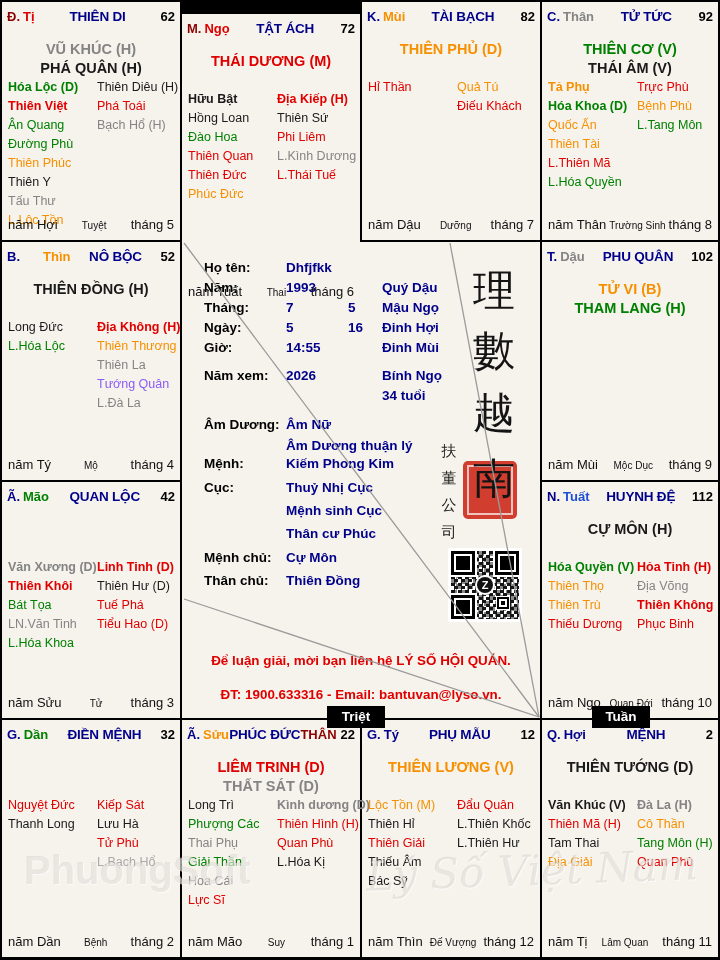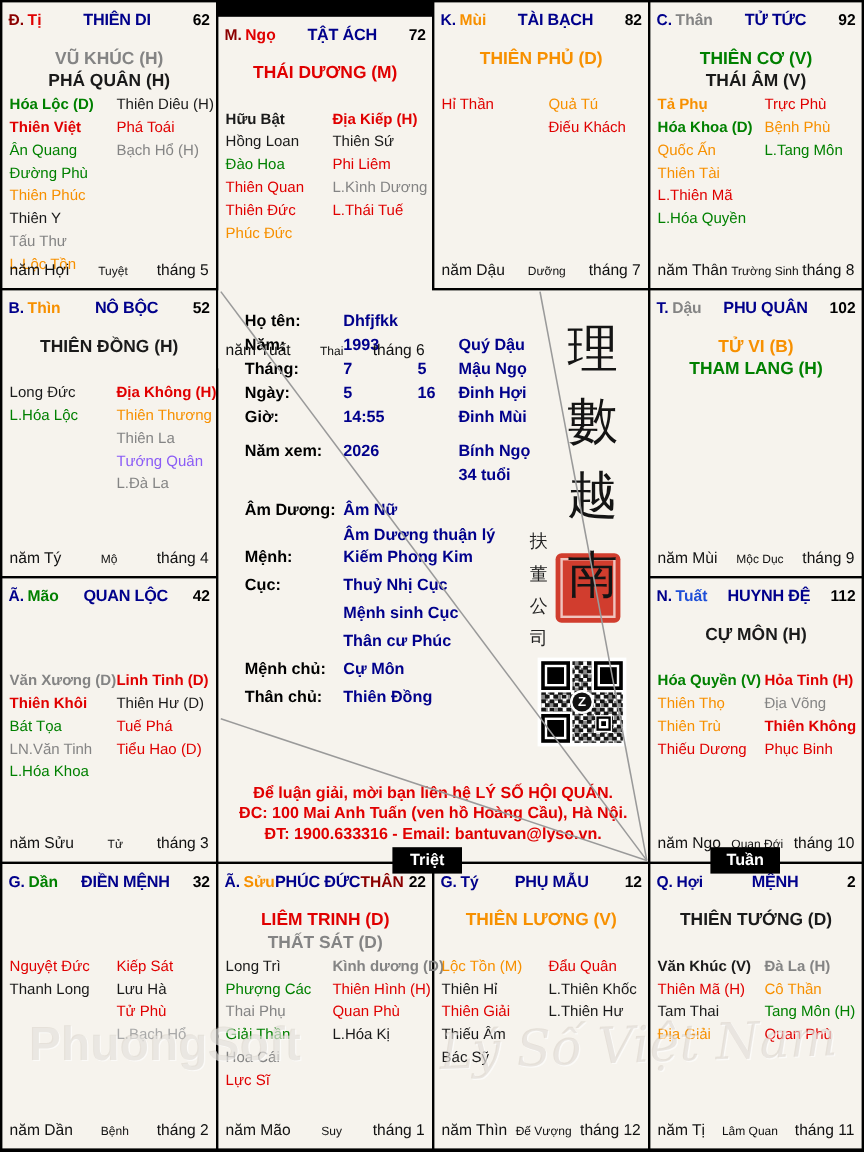--- a/index.html
+++ b/index.html
@@ -169,21 +169,21 @@
         </div>
       </div>
       <div class="ftr">
         <span class="fy">năm Thân</span>
         <span class="stage">Trường Sinh</span>
         <span class="fm">tháng 8</span>
       </div>
     </div>
   <div class="cell" style="left:2px;top:242px;width:178px;height:238px;">
       <div class="hdr">
-        <span class="canchi"><span class="can" style="color: rgb(0, 0, 139);">B.</span><span class="chi" style="color: rgb(247, 144, 0);">Thìn</span></span>
+        <span class="canchi"><span class="can" style="color: rgb(0, 0, 139);">B.</span><span class="chi" style="color: rgb(247, 144, 0); margin-left: 20px;">Thìn</span></span>
         <span class="hname">NÔ BỘC</span>
         <span class="hnum">52</span>
       </div>
       <div class="mains">
         <div style="color: rgb(26, 26, 26);">THIÊN ĐỒNG (H)</div>
       </div>
       <div class="cols">
         <div class="lcol">
           <div class="sl" style="color: rgb(26, 26, 26);">Long Đức</div>
           <div class="sl" style="color: rgb(0, 128, 0);">L.Hóa Lộc</div>
@@ -460,21 +460,20 @@
       </div>
       <div class="irow" style="top: 308px;">
         <span class="ilabel">Mệnh chủ:</span>
         <span class="ival" style="left: 104px;">Cự Môn</span>
       </div>
       <div class="irow" style="top: 331px;">
         <span class="ilabel">Thân chủ:</span>
         <span class="ival" style="left: 104px;">Thiên Đồng</span>
       </div>
       <div class="contact" style="top: 411px;">Để luận giải, mời bạn liên hệ LÝ SỐ HỘI QUÁN.</div>
-      <div class="contact" style="top: 428px;">ĐC: 100 Mai Anh Tuấn (ven hồ Hoàng Cầu), Hà Nội.</div>
       <div class="contact" style="top: 445px;">ĐT: 1900.633316 - Email: bantuvan@lyso.vn.</div>
       <div class="cchar" style="top: 28px;">理</div>
       <div class="cchar" style="top: 88px;">數</div>
       <div class="cchar" style="top: 150px;">越</div>
       <div class="cchar" style="top: 216px;">南</div>
       <div class="cside" style="top: 202px;">扶</div>
       <div class="cside" style="top: 229px;">董</div>
       <div class="cside" style="top: 256px;">公</div>
       <div class="cside" style="top: 283px;">司</div>
     </div>

